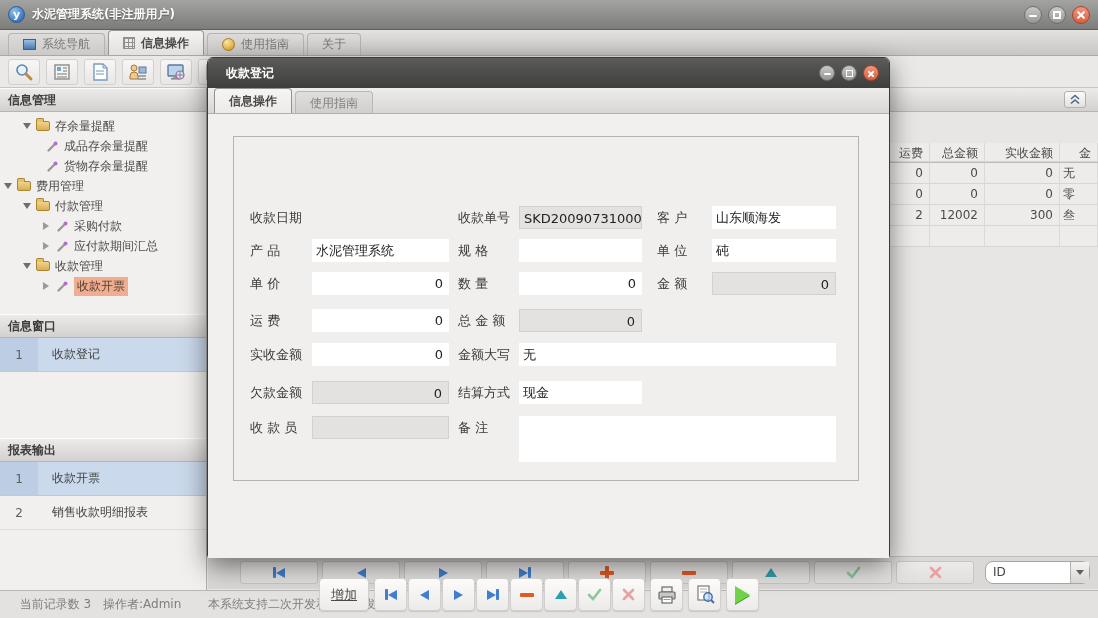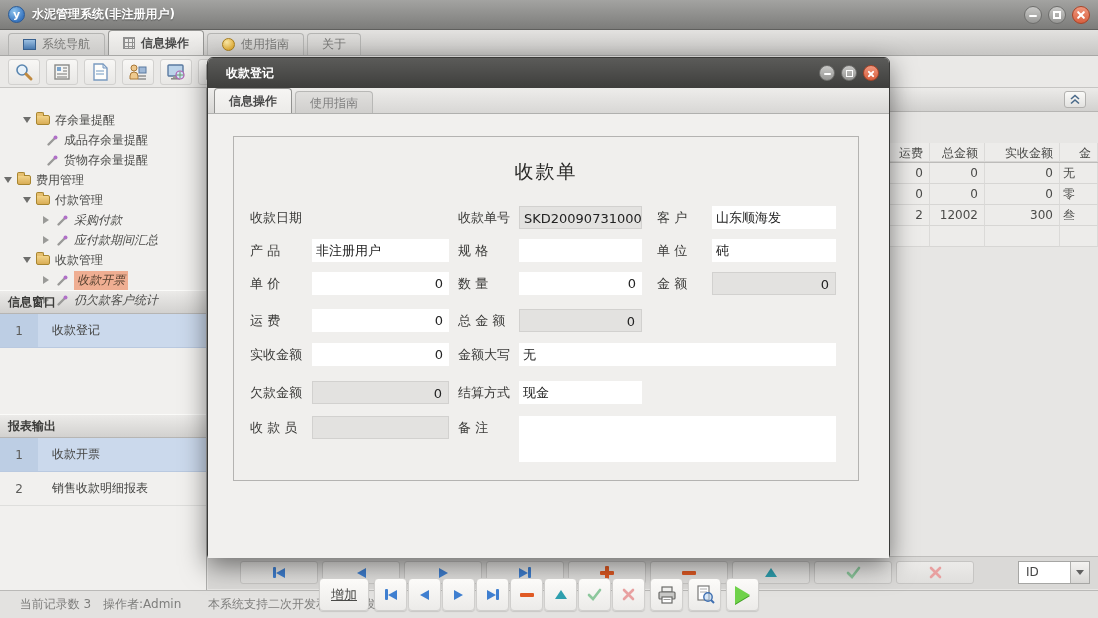--- a/index.html
+++ b/index.html
@@ -71,23 +71,23 @@
     cursor:pointer;
   }
   
   .sidebar { position:absolute; left:0; top:88px; width:207px; height:502px; background:#f1f0ee; border-right:1px solid #aeaeac; }
   .shdr {
     height:24px; background:linear-gradient(#eceBe9,#d2d1cf);
     background:linear-gradient(#ecebe9,#d2d1cf);
     border-top:1px solid #fbfbf9; border-bottom:1px solid #b6b5b3;
     font-weight:bold; color:#3c3c3a; line-height:23px; padding-left:8px; font-size:12px;
   }
-  .tree { padding-top:22px; height:202px; }
+  .tree { padding-top:4px; height:202px; }
   .titem { height:20px; display:flex; align-items:center; cursor:pointer; }
-  .lv0 { padding-left:4px; } .lv1 { padding-left:23px; } .lv2 { padding-left:43px;font-style:italic; } .lv2b { padding-left:46px; }
+  .lv0 { padding-left:4px; } .lv1 { padding-left:23px; } .lv2 { padding-left:43px; } .lv2b { padding-left:46px; }
   .arr { width:13px; display:flex; align-items:center; }
   .arr.down::before { content:""; border-top:6px solid #6e6e6c; border-left:4px solid transparent; border-right:4px solid transparent; }
   .arr.right::before { content:""; border-left:6px solid #9a9a98; border-top:4px solid transparent; border-bottom:4px solid transparent; }
   .folder { width:14px; height:10px; position:relative; margin-right:5px;
     background:linear-gradient(#f2d388,#d9ad56); border:1px solid #a8852f; border-radius:1px 2px 2px 2px; }
   .folder::before { content:""; position:absolute; left:-1px; top:-4px; width:6px; height:3px;
     background:#e7c070; border:1px solid #a8852f; border-bottom:none; border-radius:2px 2px 0 0; }
   .tool { margin-right:5px; display:flex; }
   .tlabel { font-size:12px; color:#4c4c4a; white-space:nowrap; }
   .tlabel.sel { background:#efae92; padding:1px 3px; color:#55402f; }
@@ -109,21 +109,21 @@
   .bgt-head { height:20px; background:#e0dfdd; border-bottom:1px solid #bdbcba; }
   .bgt-head > div { font-size:12px; color:#5a5a58; line-height:19px; padding-left:5px; border-right:1px solid #c9c8c6; overflow:hidden; white-space:nowrap; }
   .bgt-row > div { border-right:1px solid #dbdad8; border-bottom:1px solid #d7d6d4; background:#edecea;
     line-height:20px; font-size:12px; color:#4a4a48; text-align:right; padding-right:6px; overflow:hidden; white-space:nowrap; }
   .bgt-row > div.ltxt { text-align:left; padding-left:3px; padding-right:0; }
   
   .botbar { position:absolute; left:208px; top:556px; width:890px; height:33px; background:#dad9d7; border-top:1px solid #bfbebc; }
   .botbar .navs { position:absolute; left:32px; top:4px; display:flex; gap:4px; }
   .nbtn { width:78px; height:23px; border:1px solid #c6c5c3; border-radius:3px;
     background:linear-gradient(#ecebe9,#e0dfdd); display:flex; align-items:center; justify-content:center; cursor:pointer; }
-  .idcombo { position:absolute; right:8px; top:4px; width:72px; height:23px; background:#fff; border:1px solid #a6a6a4; border-radius:0; display:flex; cursor:pointer; }
+  .idcombo { position:absolute; right:8px; top:4px; width:105px; height:23px; background:#fff; border:1px solid #a6a6a4; border-radius:8px; display:flex; cursor:pointer; }
   .idcombo .idtxt { flex:1; line-height:21px; padding-left:7px; color:#444; }
   .combo-btn { width:19px; border-left:1px solid #b0b0ae; background:linear-gradient(#f4f3f1,#d8d7d5); display:flex; align-items:center; justify-content:center; }
   .combo-btn::before { content:""; border-top:5px solid #606060; border-left:4px solid transparent; border-right:4px solid transparent; }
   
   .statusbar { position:absolute; left:0; top:590px; width:1098px; height:28px; background:#e3e2e0; border-top:1px solid #bab9b7;
     display:flex; align-items:center; color:#7e7e7c; font-size:12px; }
   .statusbar .s1 { margin-left:8px; width:95px;text-align:center; }
   .statusbar .s2 { width:95px; }
   .statusbar .s3 { margin-left:10px; }
   
@@ -258,20 +258,21 @@
     </div>
     <div class="tbtn">
       <svg width="20" height="20" viewBox="0 0 20 20">
         <rect x="3" y="3" width="14" height="14" fill="#f4f4f2" stroke="#8a8a88" stroke-width="1.4"></rect>
         <line x1="5" y1="7" x2="15" y2="7" stroke="#7ba4cc" stroke-width="1.6"></line>
       </svg>
     </div>
   </div>
 
   <div class="sidebar">
+    <div class="shdr">信息管理</div>
 
     <div class="tree">
       <div class="titem lv1">
         <span class="arr down"></span>
         <span class="folder"></span>
         <span class="tlabel">存余量提醒</span>
       </div>
       <div class="titem lv2b">
         <span class="tool">
             <svg width="13" height="13" viewBox="0 0 13 13">
@@ -328,30 +329,20 @@
       <div class="titem lv2">
         <span class="arr right"></span>
         <span class="tool">
             <svg width="13" height="13" viewBox="0 0 13 13">
               <line x1="2.5" y1="10.5" x2="8" y2="5" stroke="#9a9a98" stroke-width="2.4" stroke-linecap="round"></line>
               <circle cx="9.5" cy="3.5" r="2" fill="#b070c8"></circle>
             </svg>
           </span>
         <span class="tlabel sel">收款开票</span>
       </div>
-      <div class="titem lv2">
-        <span class="arr right"></span>
-        <span class="tool">
-            <svg width="13" height="13" viewBox="0 0 13 13">
-              <line x1="2.5" y1="10.5" x2="8" y2="5" stroke="#9a9a98" stroke-width="2.4" stroke-linecap="round"></line>
-              <circle cx="9.5" cy="3.5" r="2" fill="#b070c8"></circle>
-            </svg>
-          </span>
-        <span class="tlabel">仍欠款客户统计</span>
-      </div>
     </div>
 
     <div class="shdr">信息窗口</div>
     <div class="slist">
       <div class="row sel">
         <span class="num">1</span>
         <span class="lbl">收款登记</span>
       </div>
     </div>
     <div class="sgap1"></div>
@@ -495,30 +486,29 @@
       </div>
     </div>
 
     <div class="dtabs">
       <div class="dtab active">信息操作</div>
       <div class="dtab">使用指南</div>
     </div>
 
     <div class="dbody">
       <div class="fpanel">
-        <div class="ftitle">收款单</div>
 
         <span class="flabel lc1 r1">收款日期</span>
         <span class="flabel lc2 r1">收款单号</span>
         <div class="ffield ro fc2 r1">SKD200907310001</div>
         <span class="flabel lc3 r1">客 户</span>
         <div class="ffield fc3 r1">山东顺海发</div>
 
         <span class="flabel lc1 r2">产 品</span>
-        <div class="ffield fc1 r2">非注册用户</div>
+        <div class="ffield fc1 r2">水泥管理系统</div>
         <span class="flabel lc2 r2">规 格</span>
         <div class="ffield fc2 r2"></div>
         <span class="flabel lc3 r2">单 位</span>
         <div class="ffield fc3 r2">砘</div>
 
         <span class="flabel lc1 r3">单 价</span>
         <div class="ffield num fc1 r3">0</div>
         <span class="flabel lc2 r3">数 量</span>
         <div class="ffield num fc2 r3">0</div>
         <span class="flabel lc3 r3">金 额</span>

